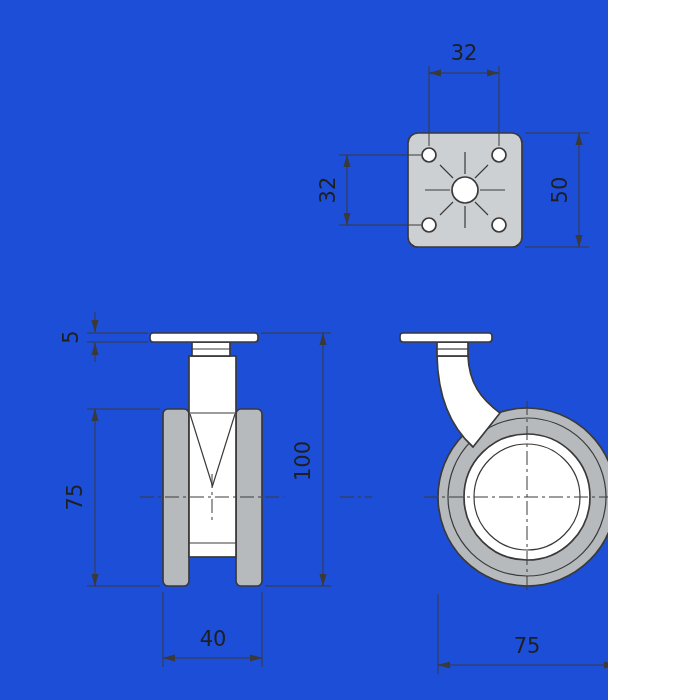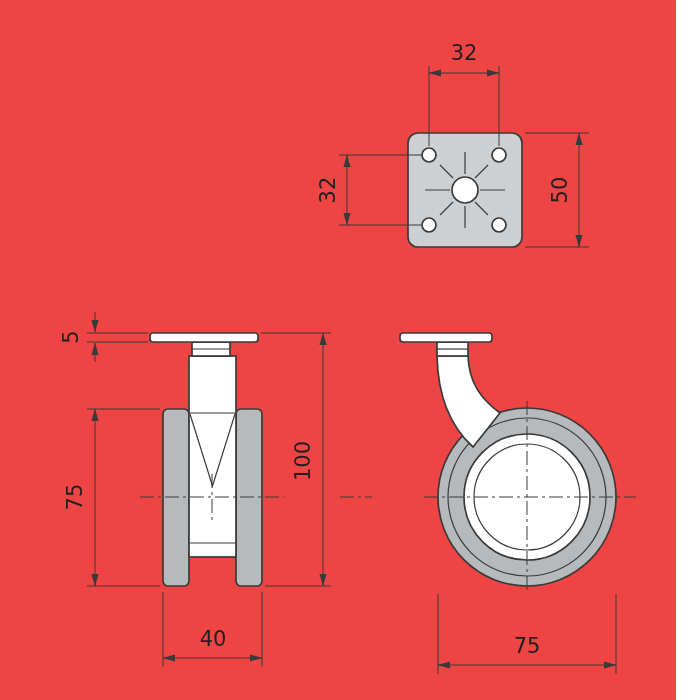--- a/index.html
+++ b/index.html
@@ -1,16 +1,16 @@
 <!DOCTYPE html>
 <html style="--line: #3a3a3a; --dim: #3a3a3a;"><head>
 <meta charset="utf-8">
 <style>
   html,body{margin:0;padding:0;background:#fff;}
-  .canvas{position:relative;width:676px;height:700px;background:#ef4444;overflow:hidden;}
+  .canvas{position:relative;width:608px;height:700px;background:#1d4ed8;overflow:hidden;}
   svg{display:block;}
   .ol   { fill:#ffffff; stroke:var(--line,#3a3a3a); stroke-width:1.7; }
   .fl   { stroke:var(--line,#3a3a3a); stroke-width:1.7; }           
   .thin { fill:none; stroke:var(--line,#3a3a3a); stroke-width:1.2; }
   .dim  { fill:none; stroke:var(--dim,#3a3a3a); stroke-width:1; }
   .ext  { fill:none; stroke:var(--dim,#3a3a3a); stroke-width:1; }
   .cl   { fill:none; stroke:var(--dim,#3a3a3a); stroke-width:1; stroke-dasharray:14 4 3 4; }
   text.dimtxt{ font-family:"DejaVu Sans", sans-serif; font-size:21px; fill:#1f1f1f; text-anchor:middle; }
 </style>
 </head>

